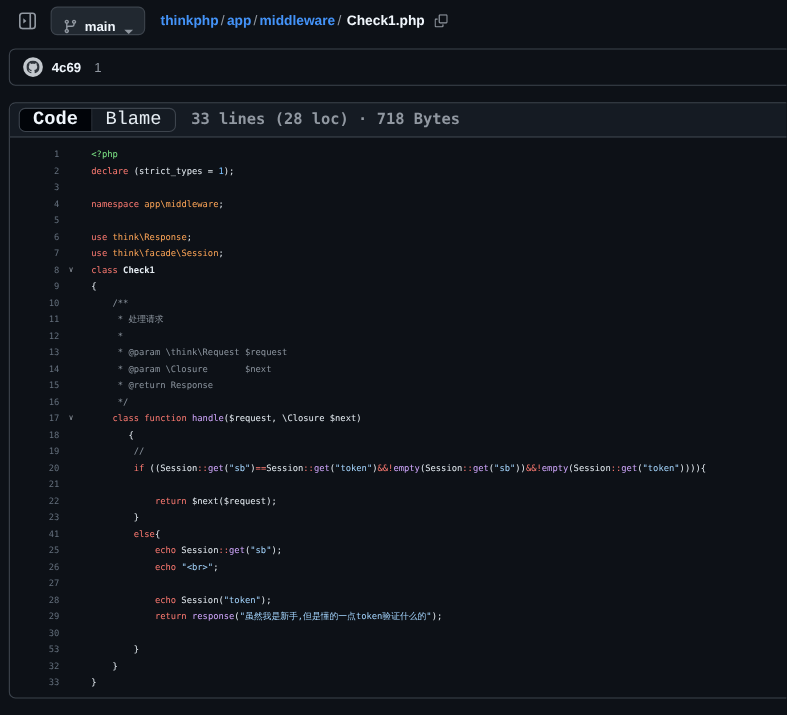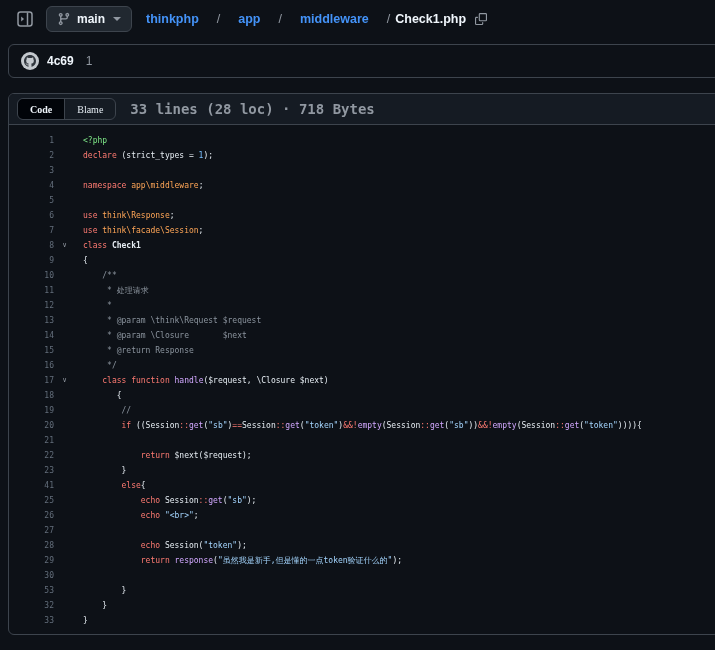--- a/index.html
+++ b/index.html
@@ -10,21 +10,21 @@
     color:#f0f6fc;
   }
 
   
   .topbar {
     height:38px; display:flex; align-items:center;
     padding:0 14px; gap:10px;
   }
   .icon-btn { display:flex; align-items:center; justify-content:center; width:22px; height:22px; border-radius:6px; cursor:pointer; }
   .branch-btn {
-    display:inline-flex; align-items:center; gap:6px;
+    display:inline-flex; align-items:flex-end; gap:6px;
     height:26px; padding:0 10px;
     background:#212830; border:1px solid #3d444d; border-radius:6px;
     font-size:12px; font-weight:700; color:#f0f6fc; cursor:pointer;
   }
   .caret-down {
     width:0; height:0; border-left:4px solid transparent; border-right:4px solid transparent;
     border-top:4px solid #9198a1; margin-left:2px;
   }
   .breadcrumb { display:flex; align-items:center; gap:5px; font-size:12.5px; margin-left:4px; white-space:nowrap; }
   .bc-link { color:#4493f8; font-weight:600; cursor:pointer; }
@@ -56,22 +56,22 @@
   .code-header {
     height:31px; background:#151b23; border-bottom:1px solid #3d444d;
     display:flex; align-items:center; padding:0 8px; gap:14px;
   }
   .seg-control {
     display:inline-flex; border:1px solid #3d444d; border-radius:6px;
     overflow:hidden; height:22px;
   }
   .seg {
     display:flex; align-items:center; padding:0 12px;
-    font-size:10px; color:#e6edf3; cursor:pointer; background:transparent;
-    border:none; font-family:Liberation Serif, serif;
+    font-size:17px; color:#e6edf3; cursor:pointer; background:transparent;
+    border:none; font-family:Liberation Mono, monospace;
   }
   .seg.active {
     background:#010409; color:#f0f6fc; font-weight:700;
     border-right:1px solid #3d444d; border-radius:5px 0 0 5px;
   }
   .file-meta {
     font-family:"DejaVu Sans Mono", monospace;
     font-size:14px; color:#9198a1;font-weight:bold;
   }
 
@@ -109,21 +109,21 @@
     <span style="display:flex;">
       <svg width="14" height="14" viewBox="0 0 16 16" fill="#9198a1">
         <path d="M9.5 3.25a2.25 2.25 0 1 1 3 2.122V6A2.5 2.5 0 0 1 10 8.5H6a1 1 0 0 0-1 1v1.128a2.251 2.251 0 1 1-1.5 0V5.372a2.25 2.25 0 1 1 1.5 0v1.836A2.493 2.493 0 0 1 6 7h4a1 1 0 0 0 1-1v-.628A2.25 2.25 0 0 1 9.5 3.25Zm-6 0a.75.75 0 1 0 1.5 0 .75.75 0 0 0-1.5 0Zm8.25-.75a.75.75 0 1 0 0 1.5.75.75 0 0 0 0-1.5ZM4.25 12a.75.75 0 1 0 0 1.5.75.75 0 0 0 0-1.5Z"></path>
       </svg>
     </span>
     <span>main</span>
     <span class="caret-down"></span>
   </button>
 
   <nav class="breadcrumb">
-    <span id="bc-links" style="display:flex;align-items:center;gap:18px;">
+    <span id="bc-links" style="display:flex;align-items:center;gap:2px;">
         <span class="bc-link">thinkphp</span>
         <span class="bc-sep">/</span>
         <span class="bc-link">app</span>
         <span class="bc-sep">/</span>
         <span class="bc-link">middleware</span>
         <span class="bc-sep">/</span>
       </span>
     <span class="bc-file">Check1.php</span>
     <span class="copy-path">
       <svg width="12" height="12" viewBox="0 0 16 16" fill="#9198a1">

